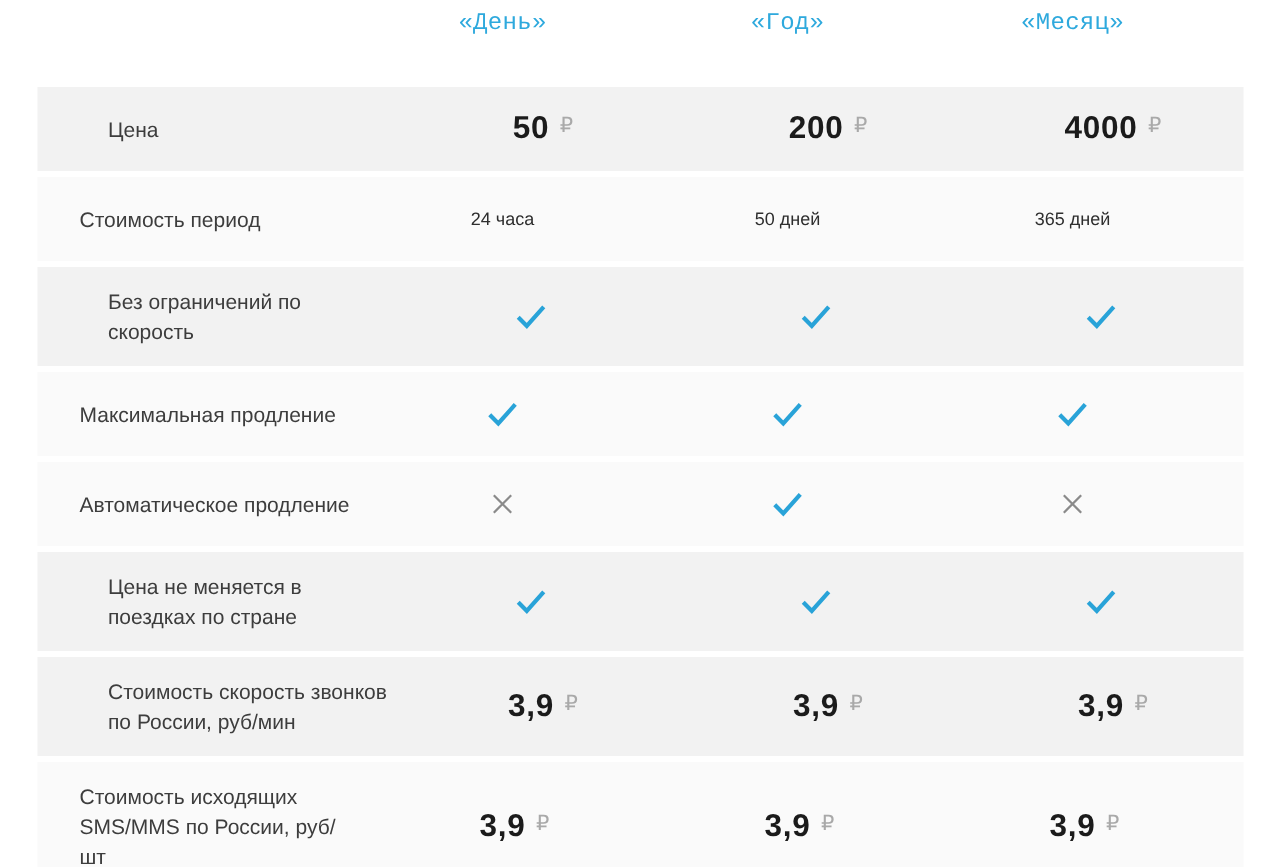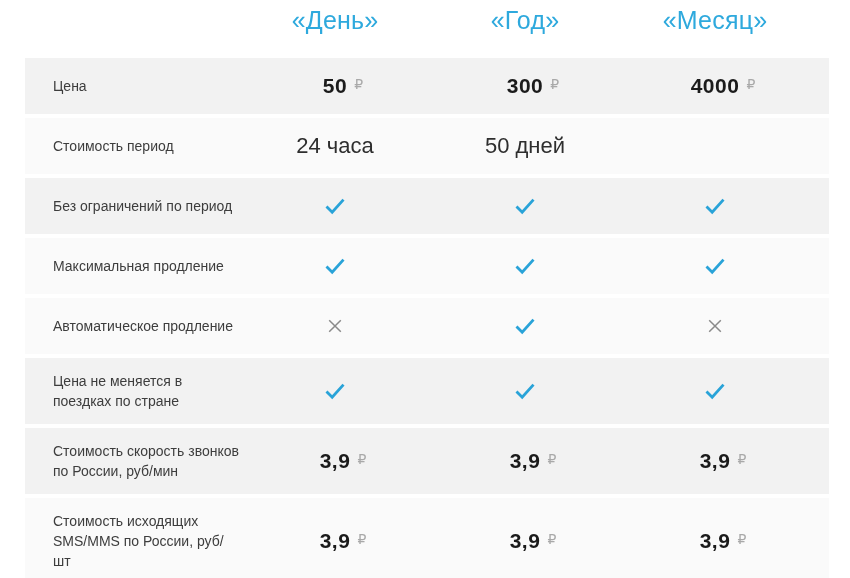--- a/index.html
+++ b/index.html
@@ -18,21 +18,21 @@
     height: 58px;
     padding-top: 6px;
     margin: 0 21px 0 25px;
   }
   .row {
     display: flex;
     align-items: center;
     min-height: 56px;
     margin: 0 21px 4px 25px;
   }
-  .row.shade-dark  { background: var(--row-dark, #f2f2f2); }
+  .row.shade-dark  { background: var(--row-dark, #f2f2f2); justify-content: flex-end; }
   .row.shade-light { background: var(--row-light, #fafafa); }
   .label-spacer, .label {
     flex: 0 0 215px;
     box-sizing: border-box;
     padding-left: 28px;
   }
   .label {
     font-size: 14px;
     line-height: 20px;
     color: var(--label-text, #3d3d3d);
@@ -40,25 +40,26 @@
     padding-bottom: 13px;
   }
   .col {
     flex: 0 0 190px;
     display: flex;
     align-items: center;
     justify-content: center;
     text-align: center;
   }
   .hcol {
-    font-size: 25px;
+    font-size: 16px;
     letter-spacing: 0.2px;
     color: var(--accent, #2ea9dd);
-  }
-  .text-val { font-size: 22px; color: var(--value-text, #2e2e2e); }
+    font-family: Liberation Mono, monospace;
+  }
+  .text-val { font-size: 12px; color: var(--value-text, #2e2e2e); }
   .num {
     font-size: 21px;
     font-weight: bold;
     letter-spacing: 0.5px;
     color: var(--number-text, #1b1b1b);
     margin-left: 16px;
   }
   .rub {
     font-size: 14px;
     color: var(--ruble, #a9a9a9);
@@ -80,39 +81,42 @@
     <div class="col hcol">«Месяц»</div>
   </div>
   <div id="rows">
       <div class="row shade-dark">
         <div class="label">Цена</div>
         <div class="col">
           <span class="num">50</span>
           <span class="rub">₽</span>
         </div>
         <div class="col">
-          <span class="num">300</span>
+          <span class="num">200</span>
           <span class="rub">₽</span>
         </div>
         <div class="col">
           <span class="num">4000</span>
           <span class="rub">₽</span>
         </div>
       </div>
       <div class="row shade-light">
         <div class="label">Стоимость период</div>
         <div class="col">
           <span class="text-val">24 часа</span>
         </div>
         <div class="col">
           <span class="text-val">50 дней</span>
         </div>
-      </div>
-      <div class="row shade-dark">
-        <div class="label">Без ограничений по период</div>
+        <div class="col">
+          <span class="text-val">365 дней</span>
+        </div>
+      </div>
+      <div class="row shade-dark">
+        <div class="label">Без ограничений по скорость</div>
         <div class="col">
           <span class="icon">
             <svg width="22" height="18" viewBox="0 0 22 18">
               <path d="M2.5 9.5 L8.2 15.3 L19.5 2.6" fill="none" stroke="var(--check)" stroke-width="2.8"></path>
             </svg>
           </span>
         </div>
         <div class="col">
           <span class="icon">
             <svg width="22" height="18" viewBox="0 0 22 18">

